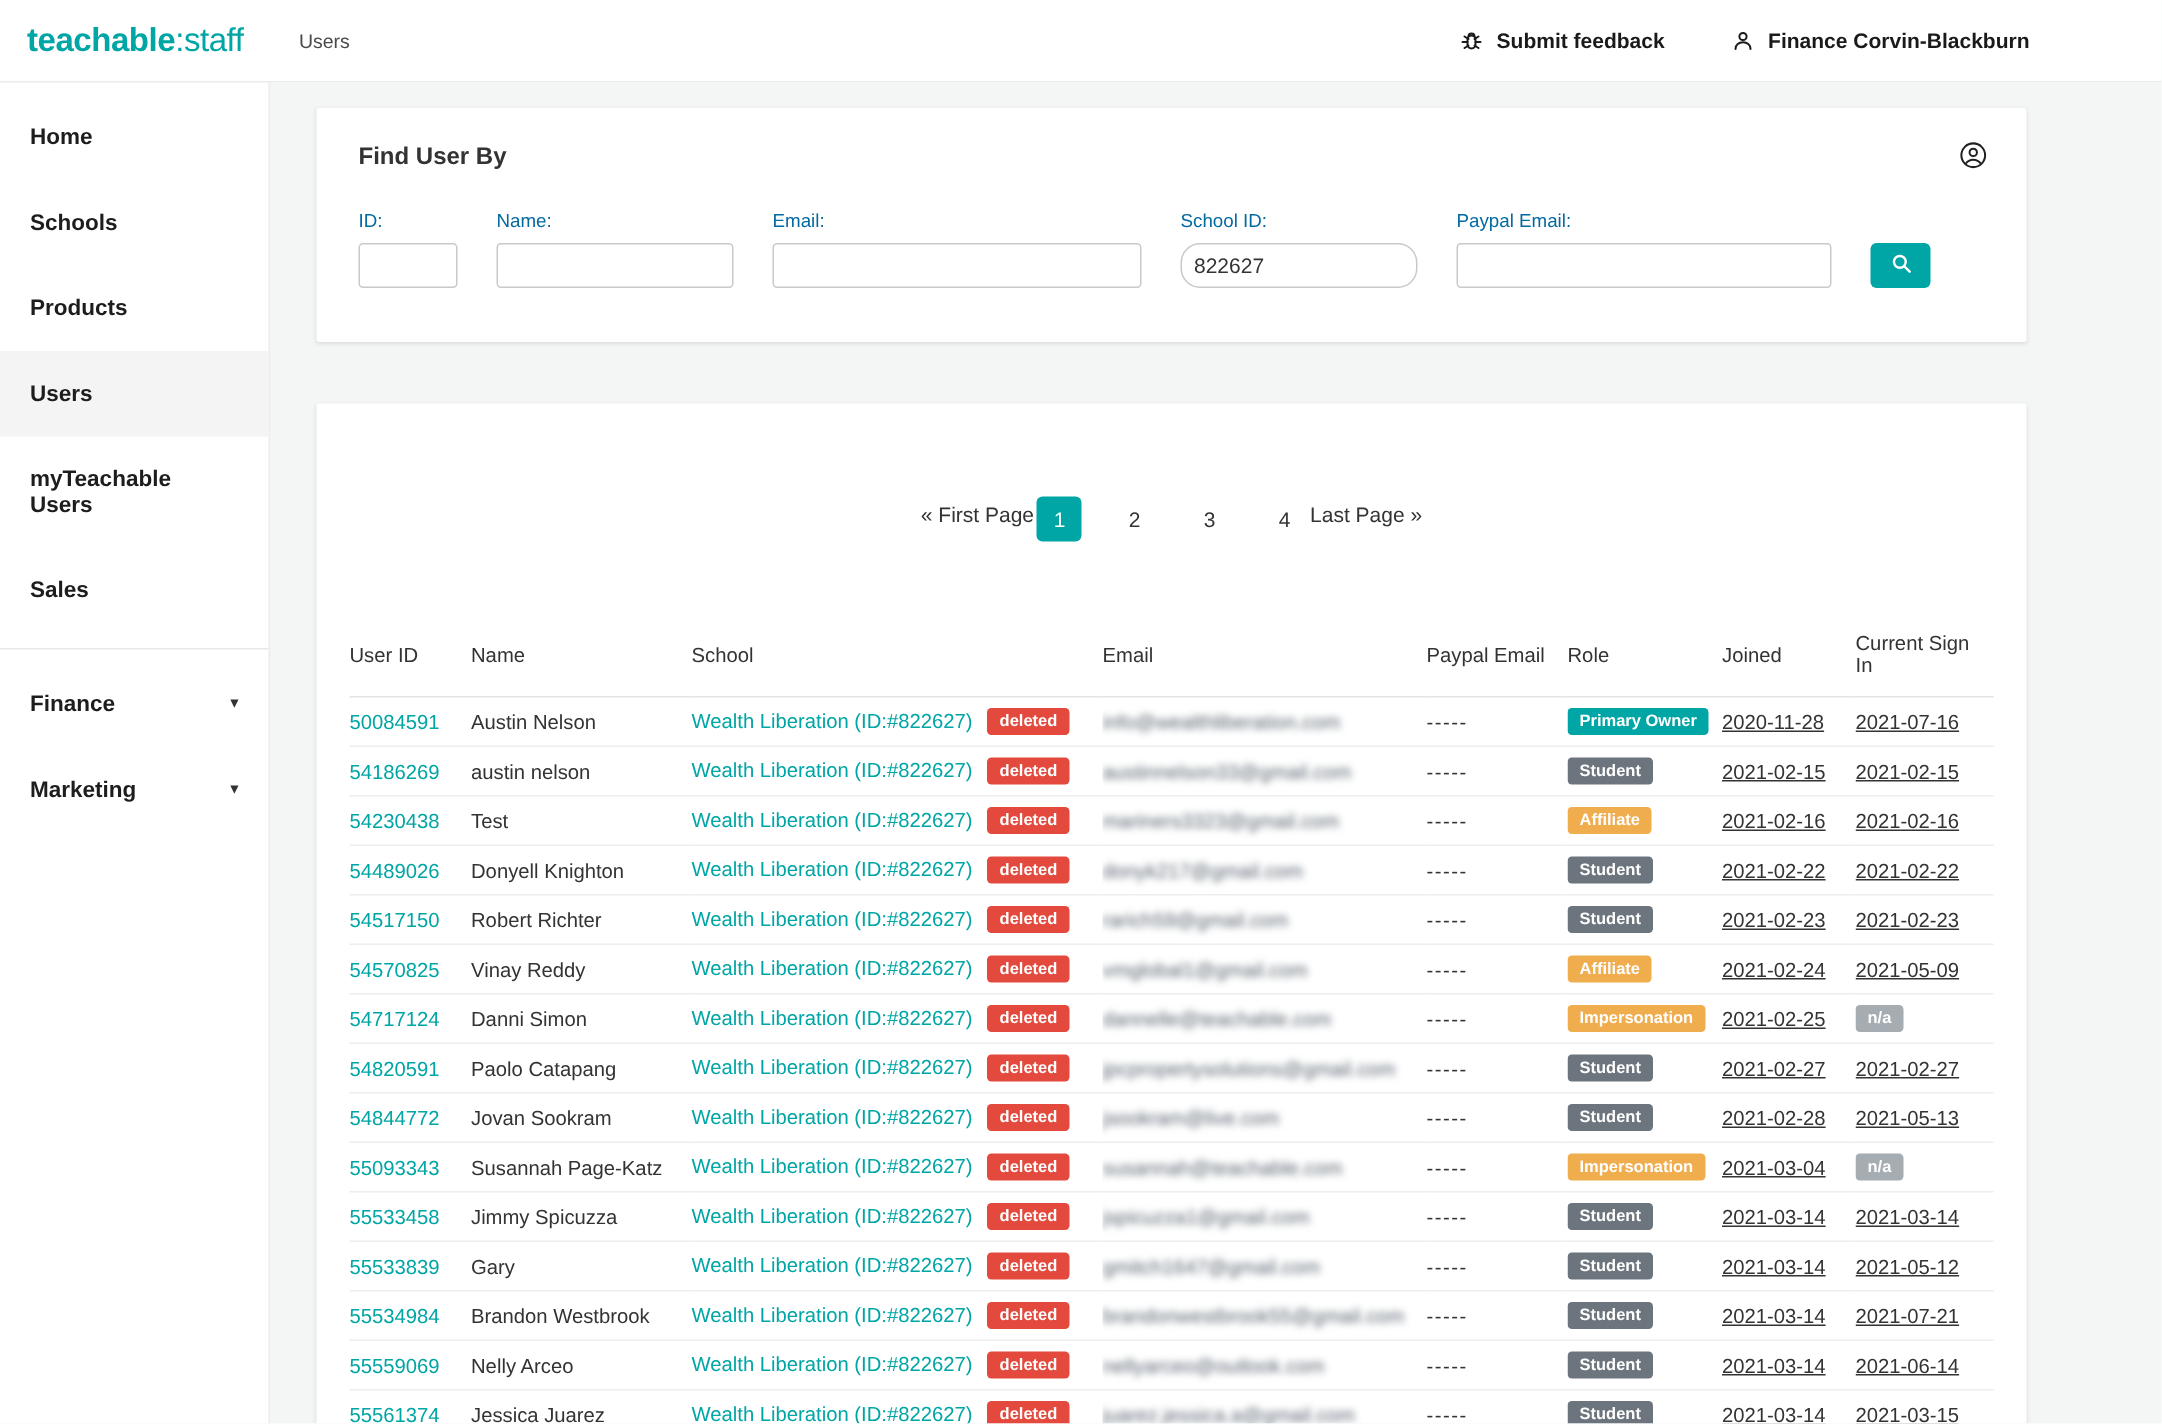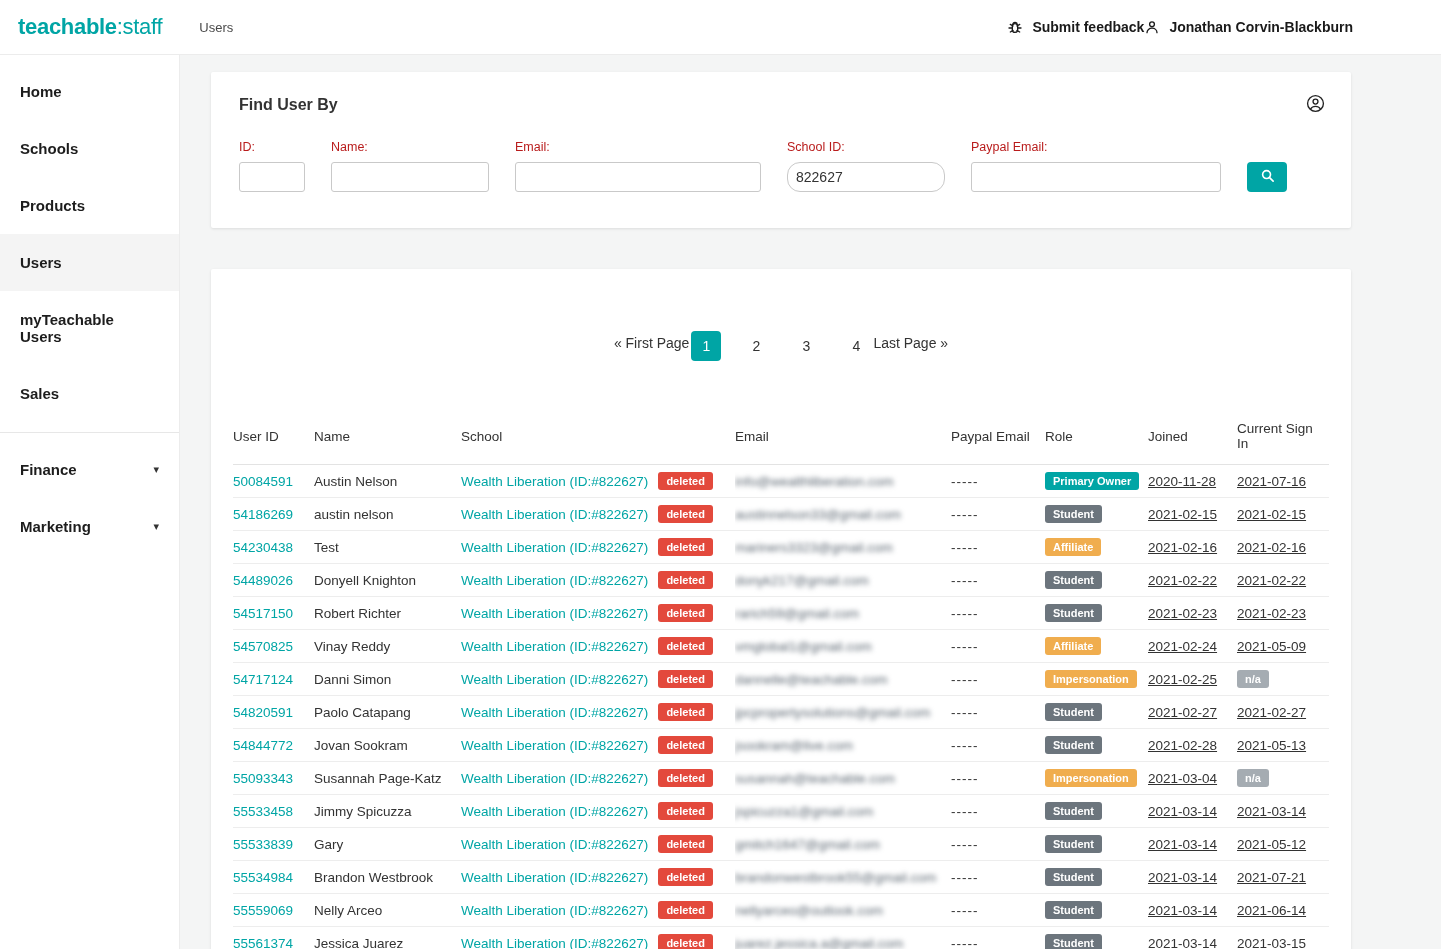--- a/index.html
+++ b/index.html
@@ -20,21 +20,21 @@
   .top-header{
     position:relative;height:55px;background:#fff;
     display:flex;align-items:center;z-index:5;
     border-bottom:1px solid #ececec;
     padding:0 88px 0 18px;
   }
   .logo{font-size:22px;letter-spacing:-0.3px;white-space:nowrap;}
   .logo .brand{font-weight:700;color:var(--accent);}
   .logo .suffix{font-weight:300;color:var(--accent);}
   .page-label{font-size:13px;color:#4a4a4a;margin-left:37px;}
-  .header-right{margin-left:auto;display:flex;align-items:center;justify-content:space-between;}
+  .header-right{margin-left:auto;display:flex;align-items:center;gap:44px;justify-content:space-between;}
   .header-action{display:flex;align-items:center;gap:9px;font-size:14px;font-weight:700;color:#1a1a1a;}
   .header-action svg{color:#1a1a1a;display:block;}
 
   
   .shell{display:flex;height:894px;}
   .sidebar{
     width:180px;background:#fff;border-right:1px solid #ececec;
     padding-top:8px;flex-shrink:0;
   }
   .side-item{
@@ -49,21 +49,21 @@
   
   .main{flex:1;padding:17px 0 0 31px;overflow:hidden;}
   .card{
     width:1140px;background:#fff;border-radius:2px;
     box-shadow:0 1px 3px rgba(0,0,0,0.10);
   }
   .find-card{padding:24px 28px 36px;margin-bottom:41px;position:relative;}
   .find-title{font-size:16px;font-weight:700;color:#333;margin:0 0 26px;}
   .find-user-icon{position:absolute;top:22px;right:26px;color:#222;}
   .find-fields{display:flex;align-items:flex-end;gap:26px;}
-  .field label{display:block;font-size:12.5px;color:#b91c1c;margin-bottom:8px;}
+  .field label{display:block;font-size:12.5px;color:#0369a1;margin-bottom:8px;}
   .field input{
     height:30px;border:1px solid #c9c9c9;border-radius:3px;
     padding:0 8px;font-size:14px;color:#333;outline:none;
     font-family:"Liberation Sans","DejaVu Sans",sans-serif;
   }
   .field:nth-child(1) input{width:66px;}
   .field:nth-child(2) input{width:158px;}
   .field:nth-child(3) input{width:246px;}
   .field:nth-child(4) input{width:158px;border-radius:13px;}
   .field:nth-child(5) input{width:250px;}
@@ -127,21 +127,21 @@
       </span>
       <span data-interactable="false">Submit feedback</span>
     </div>
     <div class="header-action" data-interactable="true">
       <span data-interactable="false">
         <svg width="16" height="16" viewBox="0 0 24 24" fill="none" stroke="currentColor" stroke-width="2" stroke-linecap="round">
           <circle cx="12" cy="8" r="3.6"></circle>
           <path d="M4.5 20.5c0-4 3.4-6.8 7.5-6.8s7.5 2.8 7.5 6.8"></path>
         </svg>
       </span>
-      <span data-interactable="false">Jonathan Corvin-Blackburn</span>
+      <span data-interactable="false">Finance Corvin-Blackburn</span>
     </div>
   </div>
 </header>
 
 <div class="shell">
 
   <nav class="sidebar" data-interactable="false">
     <div id="nav-primary" data-interactable="false">
         <div class="side-item" data-interactable="true">Home</div>
         <div class="side-item" data-interactable="true">Schools</div>

